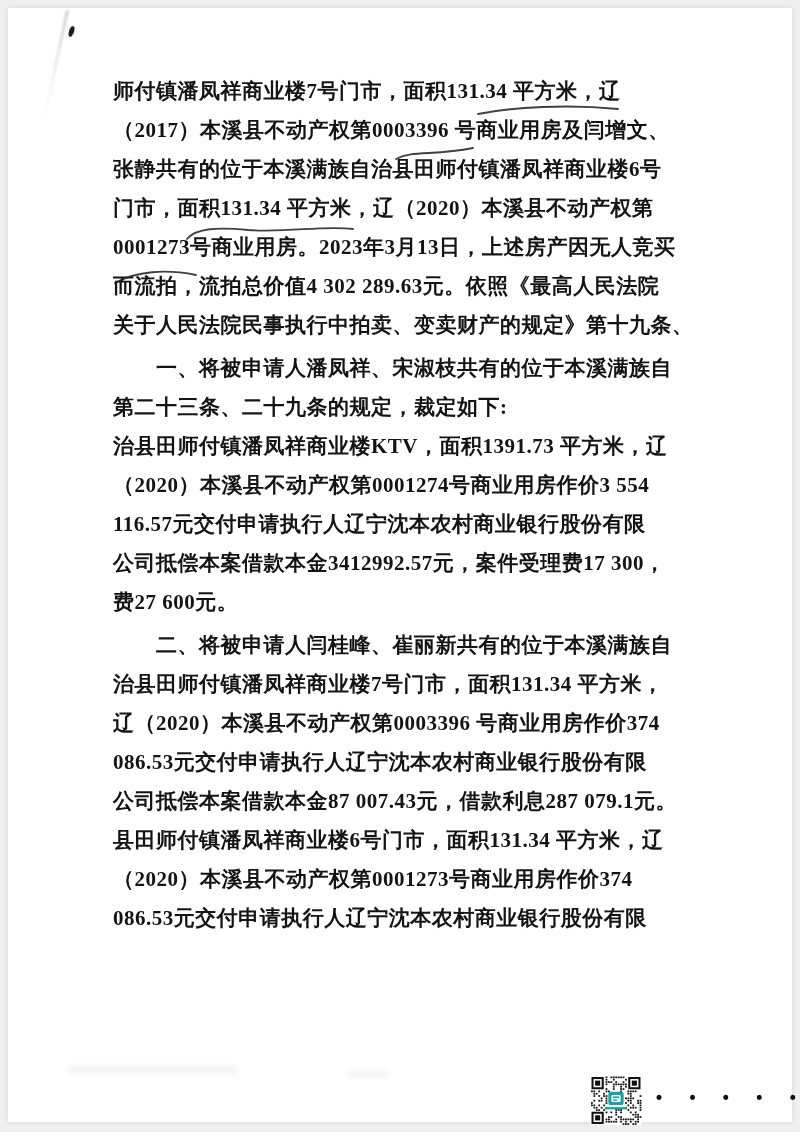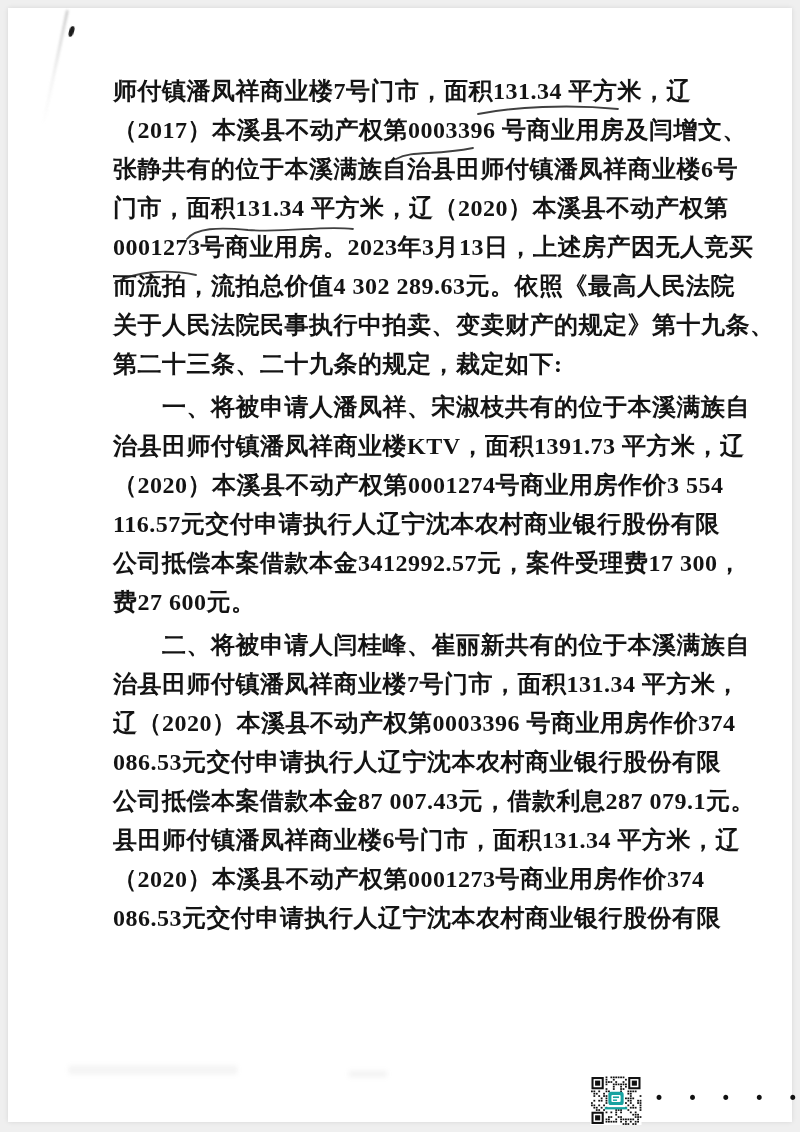--- a/index.html
+++ b/index.html
@@ -28,21 +28,21 @@
   .ghost1, .ghost2 {
     position:absolute; background:rgba(120,120,120,0.07); filter:blur(2px); border-radius:4px;
   }
   .ghost1 { left:60px; top:1192px; width:170px; height:10px; top:1057px; }
   .ghost2 { left:340px; top:1062px; width:40px; height:8px; }
   
   .textblock {
     position:absolute; left:105px; top:64px; width:625px;
   }
   .line {
-    font-size:24px; height:39px; line-height:39px;
+    font-size:21px; height:39px; line-height:39px;
     color:#141414; letter-spacing:0.5px; white-space:nowrap;
     font-weight:600;
   }
   .para { margin-top:4px; }
   
   .pen-marks {
     position:absolute; left:0; top:0; width:784px; height:1114px;
     pointer-events:none;
   }
   .pen-marks path {
@@ -67,22 +67,22 @@
   <div class="ghost2"></div>
 
   <div class="textblock">
     <div class="line">师付镇潘凤祥商业楼7号门市，面积131.34 平方米，辽</div>
     <div class="line">（2017）本溪县不动产权第0003396 号商业用房及闫增文、</div>
     <div class="line">张静共有的位于本溪满族自治县田师付镇潘凤祥商业楼6号</div>
     <div class="line">门市，面积131.34 平方米，辽（2020）本溪县不动产权第</div>
     <div class="line">0001273号商业用房。2023年3月13日，上述房产因无人竞买</div>
     <div class="line">而流拍，流拍总价值4 302 289.63元。依照《最高人民法院</div>
     <div class="line">关于人民法院民事执行中拍卖、变卖财产的规定》第十九条、</div>
+    <div class="line para">　　一、将被申请人潘凤祥、宋淑枝共有的位于本溪满族自</div>
     <div class="line">第二十三条、二十九条的规定，裁定如下:</div>
-    <div class="line para">　　一、将被申请人潘凤祥、宋淑枝共有的位于本溪满族自</div>
     <div class="line">治县田师付镇潘凤祥商业楼KTV，面积1391.73 平方米，辽</div>
     <div class="line">（2020）本溪县不动产权第0001274号商业用房作价3 554</div>
     <div class="line">116.57元交付申请执行人辽宁沈本农村商业银行股份有限</div>
     <div class="line">公司抵偿本案借款本金3412992.57元，案件受理费17 300，</div>
     <div class="line">费27 600元。</div>
     <div class="line para">　　二、将被申请人闫桂峰、崔丽新共有的位于本溪满族自</div>
     <div class="line">治县田师付镇潘凤祥商业楼7号门市，面积131.34 平方米，</div>
     <div class="line">辽（2020）本溪县不动产权第0003396 号商业用房作价374</div>
     <div class="line">086.53元交付申请执行人辽宁沈本农村商业银行股份有限</div>
     <div class="line">公司抵偿本案借款本金87 007.43元，借款利息287 079.1元。</div>

